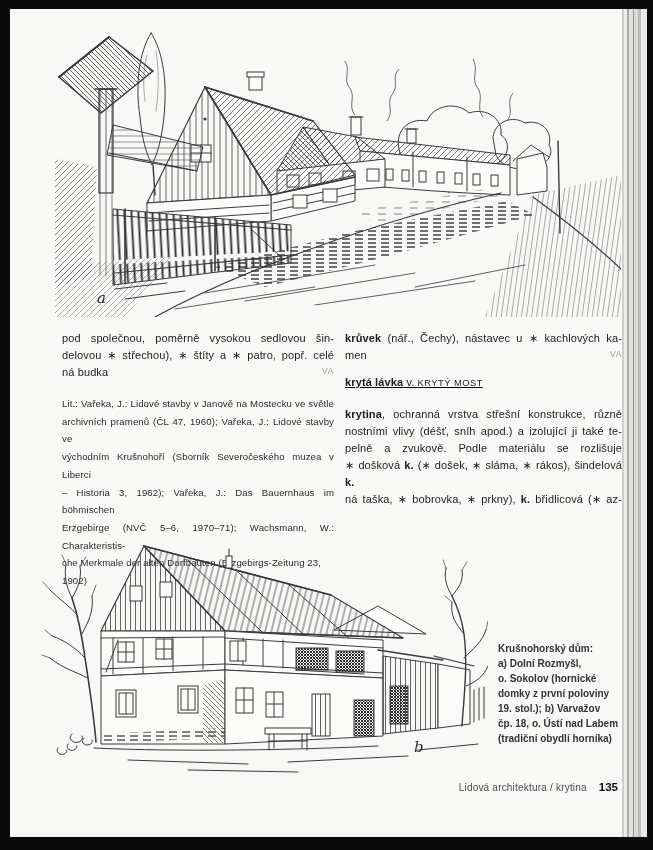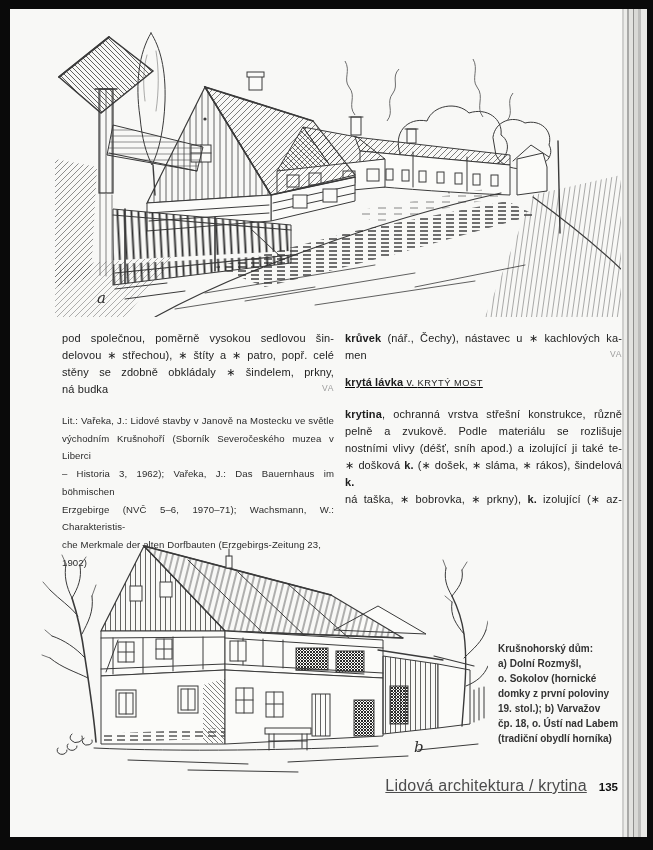--- a/index.html
+++ b/index.html
@@ -15,21 +15,21 @@
   .litline{font-size:9.6px;line-height:17.7px;color:#2b2b2b;letter-spacing:.1px;}
   .lit{margin-top:14px;}
   .b{font-weight:bold;}
   .sc{font-size:9.3px;letter-spacing:.5px;}
   .va{position:absolute;right:0;bottom:1px;color:#9d9d9d;font-size:8.5px;letter-spacing:.6px;}
   .entry1{margin-bottom:10px;}
   .entry2{margin-bottom:14px;text-decoration:underline;}
   .caption{position:absolute;left:488px;top:632px;width:134px;font-weight:bold;
     font-size:10px;line-height:15px;color:#333;}
   .footer{position:absolute;top:768px;right:4px;white-space:nowrap;}
-  .running-title{font-size:16px;color:#4c4c4c;letter-spacing:.2px;text-decoration:underline;}
+  .running-title{font-size:10px;color:#4c4c4c;letter-spacing:.2px;}
   .pagenum{font-weight:bold;font-size:11.5px;color:#101010;margin-left:12px;}
   .illabel{font-family:"DejaVu Serif",serif;font-style:italic;font-size:15px;fill:#2e2e2e;}
   svg .ln{stroke:#3a3a3a;fill:none;stroke-linecap:round;}
   svg .wall{fill:#fbfbf9;stroke:#3a3a3a;}
   svg .smoke{stroke:#6d6d6d;fill:none;stroke-width:1;}
 </style>
 </head>
 <body>
 
 <div id="screenshot">
@@ -185,52 +185,52 @@
         <polygon fill="url(#pd1)" opacity=".6" points="0,240 120,232 70,292 0,292"></polygon>
         <path class="ln" d="M60,264 L112,258 M70,274 L130,266"></path>
       </g>
       <text class="illabel" x="42" y="278">a</text>
     </svg>
 
     <div class="col" style="left:52px;top:321px;width:272px">
       <div>
         <div class="tl jl">pod společnou, poměrně vysokou sedlovou šin-</div>
         <div class="tl jl">delovou ∗ střechou), ∗ štíty a ∗ patro, popř. celé</div>
-        <div class="tl jl">stěny se zdobně obkládaly ∗ šindelem, prkny,</div>
         <div class="tl">
           <span>ná budka</span>
           <span class="va">VA</span>
         </div>
       </div>
       <div class="lit">
         <div class="litline jl">Lit.: Vařeka, J.: Lidové stavby v Janově na Mostecku ve světle</div>
+        <div class="litline jl">archivních pramenů (ČL 47, 1960); Vařeka, J.: Lidové stavby ve</div>
         <div class="litline jl">východním Krušnohoří (Sborník Severočeského muzea v Liberci</div>
         <div class="litline jl">– Historia 3, 1962); Vařeka, J.: Das Bauernhaus im böhmischen</div>
         <div class="litline jl">Erzgebirge (NVČ 5–6, 1970–71); Wachsmann, W.: Charakteristis-</div>
         <div class="litline">che Merkmale der alten Dorfbauten (Erzgebirgs-Zeitung 23, 1902)</div>
       </div>
     </div>
 
     <div class="col" style="left:335px;top:321px;width:277px">
       <div class="entry1">
         <div class="tl jl"><span class="b">krůvek</span><span> (nář., Čechy), nástavec u ∗ kachlových ka-</span></div>
         <div class="tl">
           <span><span>men</span></span>
           <span class="va">VA</span>
         </div>
       </div>
       <div class="entry2">
         <div class="tl"><span class="b">krytá lávka</span><span> v. </span><span class="sc">KRYTÝ MOST</span></div>
       </div>
       <div>
         <div class="tl jl"><span class="b">krytina</span><span>, ochranná vrstva střešní konstrukce, různě</span></div>
+        <div class="tl jl"><span>nostními vlivy (déšť, sníh apod.) a izolující ji také te-</span></div>
         <div class="tl jl"><span>pelně a zvukově. Podle materiálu se rozlišuje</span></div>
-        <div class="tl jl"><span>nostními vlivy (déšť, sníh apod.) a izolující ji také te-</span></div>
         <div class="tl jl"><span>∗ došková </span><span class="b">k.</span><span> (∗ došek, ∗ sláma, ∗ rákos), šindelová </span><span class="b">k.</span></div>
-        <div class="tl jl"><span>ná taška, ∗ bobrovka, ∗ prkny), </span><span class="b">k.</span><span> izolující (∗ az-</span></div>
+        <div class="tl jl"><span>ná taška, ∗ bobrovka, ∗ prkny), </span><span class="b">k.</span><span> břidlicová (∗ az-</span></div>
       </div>
     </div>
 
     <svg class="illu" style="left:28px;top:529px" width="450" height="240" viewBox="0 0 450 240">
 
       <g class="ln">
         <path stroke-width="1.6" d="M58,204 C56,180 52,152 47,120 C44,98 40,78 34,60"></path>
         <path d="M47,120 C38,110 26,102 14,98 M50,140 C38,134 24,130 12,120 M44,96 C50,84 56,74 54,58 M40,78 C32,68 22,62 12,52 M34,60 C28,48 26,38 28,26 M34,60 C40,50 44,40 42,28"></path>
         <path stroke-width=".7" d="M14,98 l-7,-6 M12,120 l-8,-3 M54,58 l4,-11 M12,52 l-7,-8 M28,26 l-4,-9 M42,28 l6,-9"></path>
       </g>

